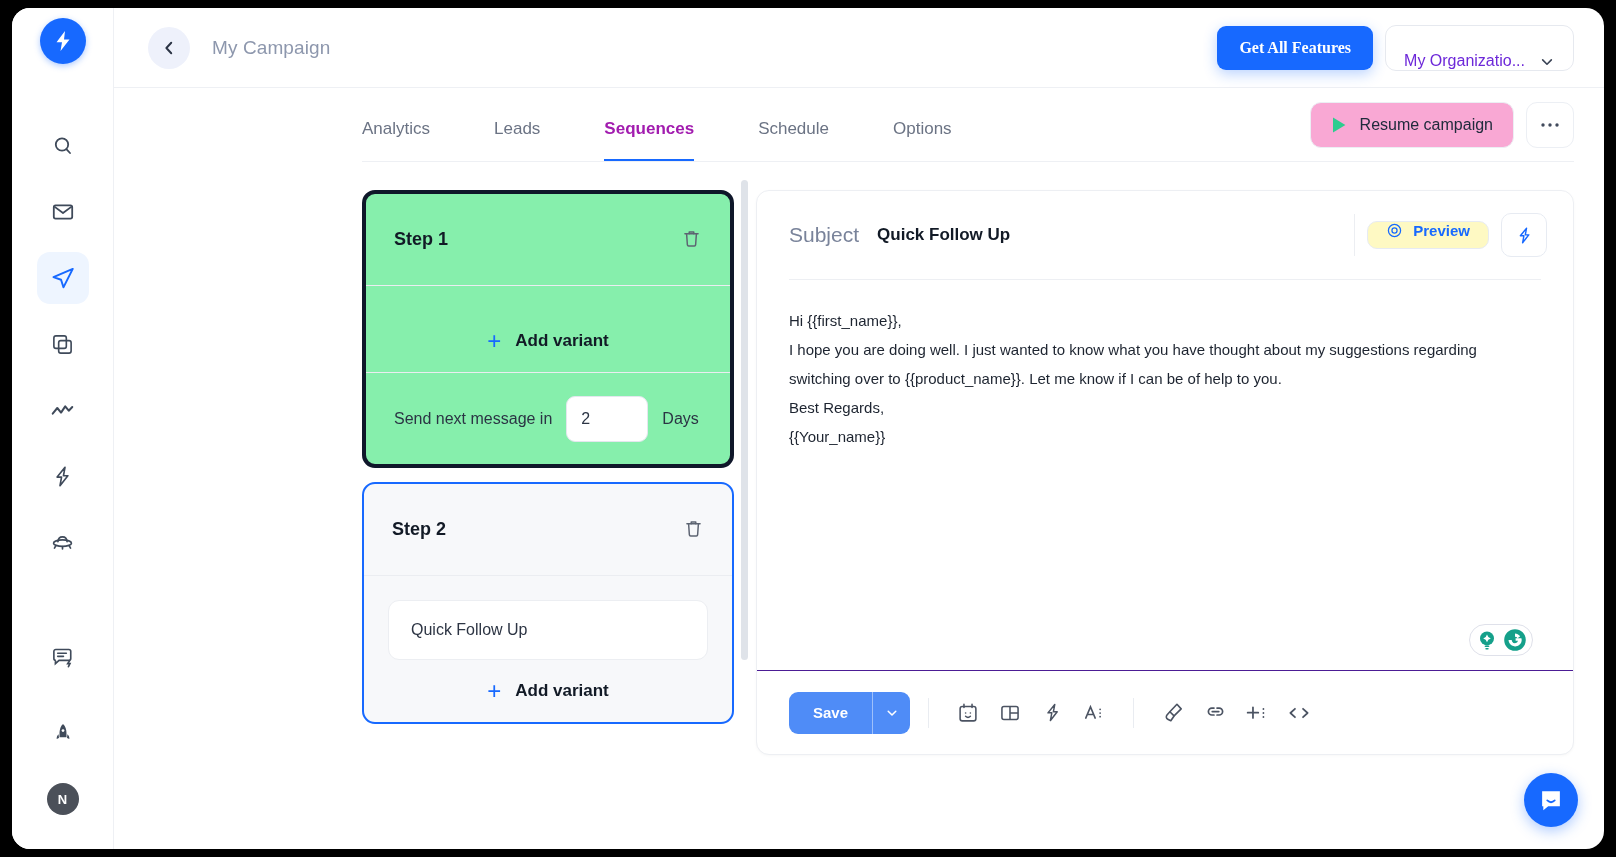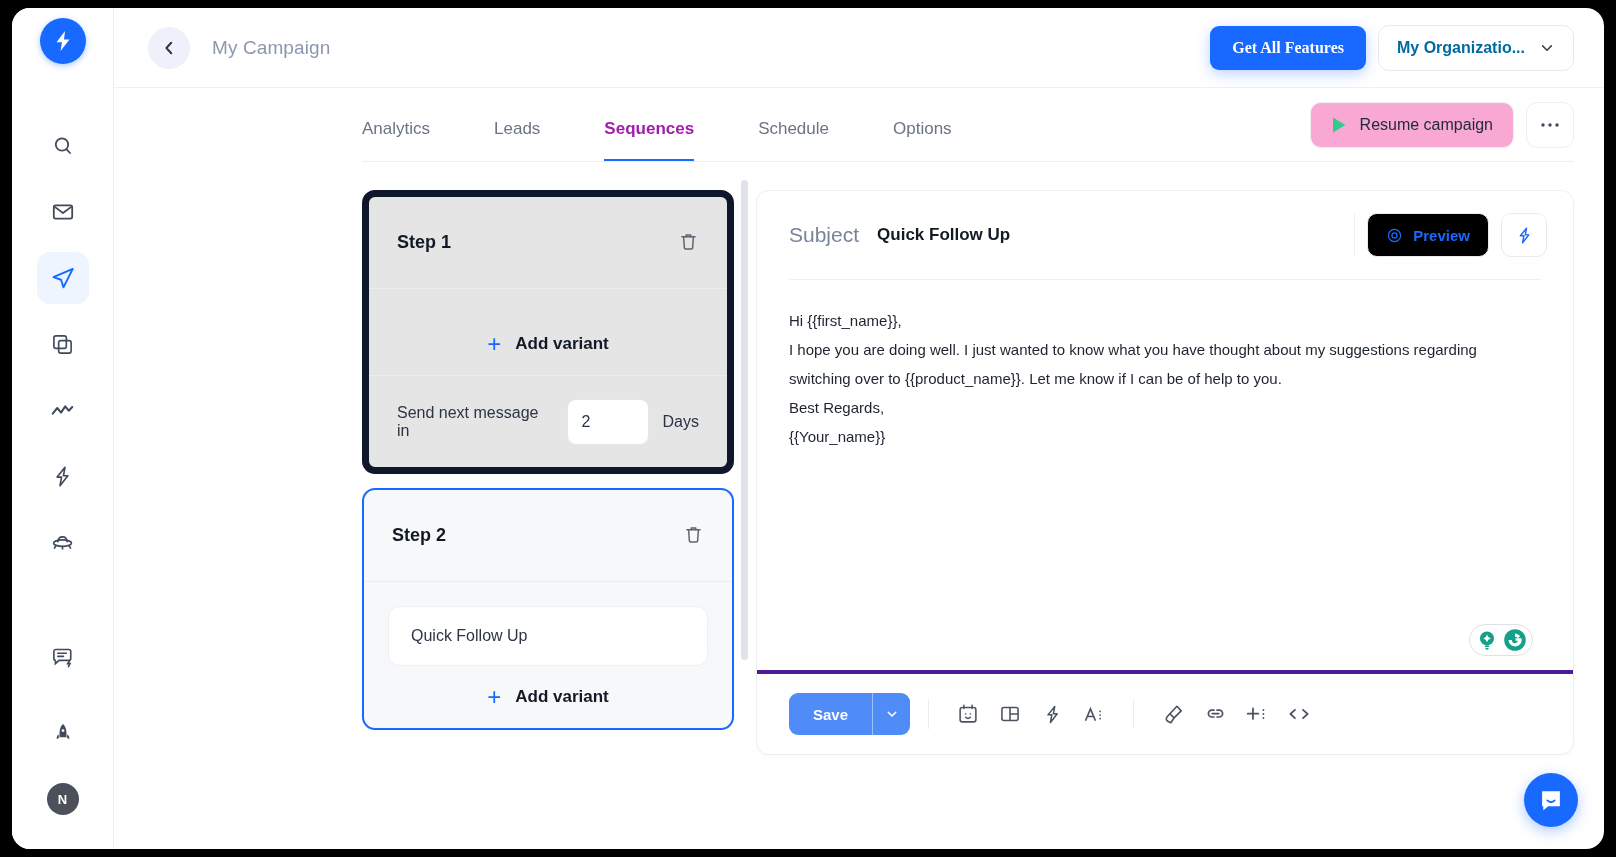--- a/index.html
+++ b/index.html
@@ -82,24 +82,23 @@
     background: #1769ff; color: #fff;
     border: none; border-radius: 9px;
     height: 44px; padding: 0 22px;
     font-size: 16px; font-weight: 700;
     font-family: Liberation Serif, serif;
     box-shadow: 0 4px 14px rgba(23,105,255,.30);
   }
   .org-select {
     height: 46px; padding: 0 18px;
     border: 1px solid #e6e9ef; border-radius: 11px;
-    background: #fff; color: #0369a1;
-    display: flex; align-items: center; gap: 14px;
+    background: #fff; color: #6d28d9;
+    display: flex; align-items: flex-end; gap: 14px;
     font-size: 16px;
-    font-weight: bold;
   }
 
   
   .tabsbar {
     display: flex; align-items: flex-end;
     padding: 0 30px 0 248px;
     height: 74px; flex: 0 0 74px;
     position: relative;
   }
   .tabs { display: flex; gap: 64px; }
@@ -140,22 +139,22 @@
     position: relative;
   }
 
   
   .steps-col {
     width: 372px; flex: 0 0 372px;
     position: relative;
     overflow: hidden;
   }
   .step-card {
-    background: #e5e5e5;
-    border: 7px solid #0f172a;
+    background: #86efac;
+    border: 4px solid #0f172a;
     border-radius: 13px;
     margin-bottom: 14px;
   }
   .step-card.selected { border: 2px solid #1769ff; background: #f7f8fa; }
   .step-head {
     height: 92px;
     display: flex; align-items: center;
     padding: 0 28px;
     border-bottom: 1px solid #ebedf1;
   }
@@ -222,24 +221,24 @@
     height: 88px;
     display: flex; align-items: center;
     padding: 0 26px 0 32px;
     gap: 18px;
   }
   .subject-label { font-size: 21px; color: #79839a; }
   .subject-value { font-size: 17px; font-weight: 700; color: #121a26; }
   .editor-head-right { margin-left: auto; display: flex; align-items: center; gap: 12px; }
   .vsep { width: 1px; height: 42px; background: #eceef2; }
   .btn-preview {
-    height: 44px; padding: 0 18px;
-    border: 1px solid #e7ebf2; border-radius: 10px; background: #000000;
+    height: 28px; padding: 0 18px;
+    border: 1px solid #e7ebf2; border-radius: 10px; background: #fef9c3;
     color: #1769ff; font-size: 15px; font-weight: 700;
-    display: flex; align-items: center; gap: 10px;
+    display: flex; align-items: flex-start; gap: 10px;
     font-family: "Liberation Sans", sans-serif;
   }
   .btn-spark {
     width: 46px; height: 44px;
     border: 1px solid #e7ebf2; border-radius: 10px; background: #fff;
     display: flex; align-items: center; justify-content: center;
     color: #1769ff;
   }
   .editor-sep { height: 1px; background: #edeff3; margin: 0 32px; }
   .editor-body {
@@ -254,21 +253,21 @@
   .grammarly-badge {
     position: absolute;
     right: 40px; bottom: 14px;
     height: 32px; padding: 0 5px;
     border: 1px solid #dfe1ea; border-radius: 16px;
     background: #fff;
     display: flex; align-items: center; gap: 4px;
   }
   .toolbar {
     height: 84px;
-    border-top: 4px solid #4c1d95;
+    border-top: 1px solid #4c1d95;
     display: flex; align-items: center;
     padding: 0 32px;
     gap: 0;
   }
   .save-group { display: flex; border-radius: 9px; overflow: hidden; }
   .save-btn {
     background: #4f8cf7; color: #fff; border: none;
     height: 42px; padding: 0 24px;
     font-size: 15px; font-weight: 700;
     font-family: "Liberation Sans", sans-serif;

